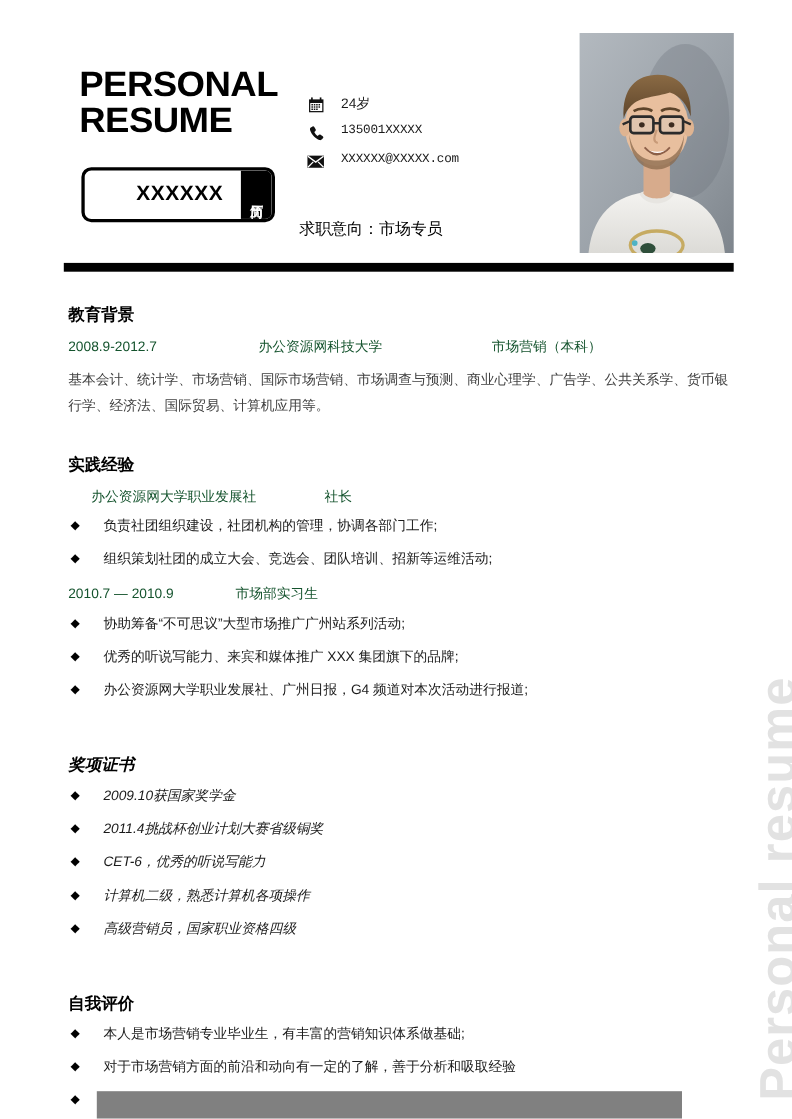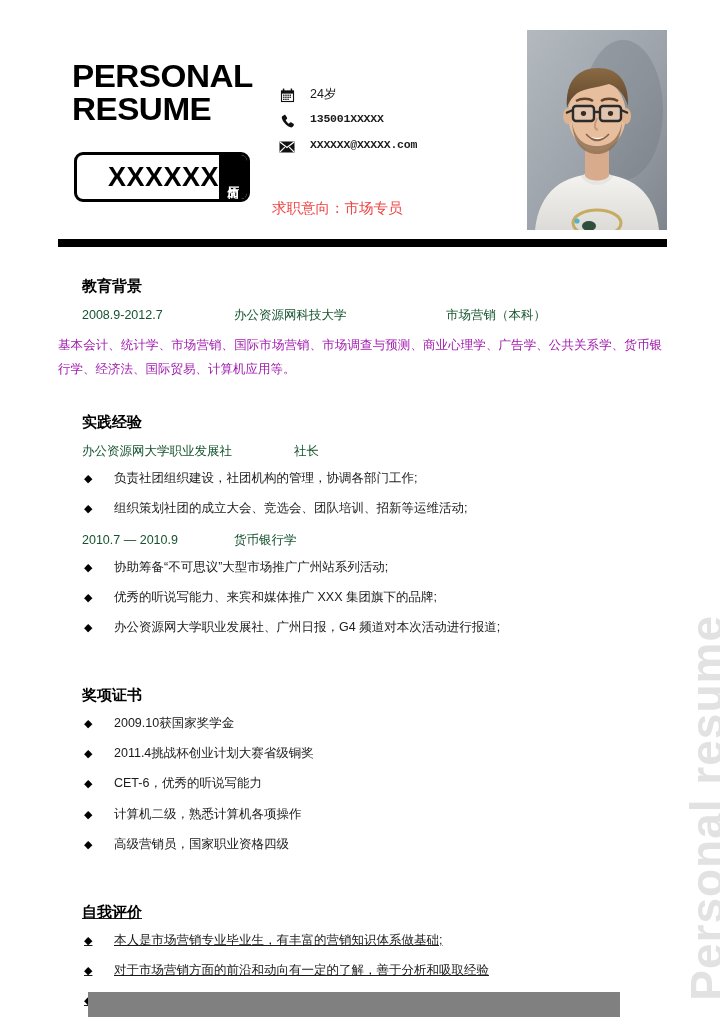--- a/index.html
+++ b/index.html
@@ -71,21 +71,21 @@
     box-sizing: border-box;
     display: flex;
     overflow: hidden;
     background: #fff;
   }
   .name-badge .nb-name {
     flex: 1;
     display: flex;
     align-items: center;
     justify-content: center;
-    font-size: 27px;
+    font-size: 19px;
     font-weight: bold;
     letter-spacing: 0.5px;
     color: #000;
     padding-left: 31px;
   }
   .name-badge .nb-tag {
     width: 28px;
     background: #000;
     color: #fff;
     display: flex;
@@ -123,28 +123,27 @@
   .contact-icon svg { display: block; }
   .contact-text {
     font-size: 12.5px;
     color: #1a1a1a;
     white-space: nowrap;
   }
   .contact-text.mono {
     font-family: "Liberation Mono", "DejaVu Sans Mono", monospace;
     font-size: 11.5px;
     letter-spacing: -0.2px;
-    font-weight: bold;
   }
   .objective {
     position: absolute;
     left: 272px;
     top: 199px;
     font-size: 14.5px;
-    color: #ef4444;
+    color: #000000;
     white-space: nowrap;
   }
 
   
   .photo {
     position: absolute;
     left: 527px;
     top: 30px;
     width: 140px;
     height: 200px;
@@ -164,53 +163,53 @@
   }
 
   
   .content {
     position: absolute;
     left: 0;
     top: 255px;
     width: 720px;
     z-index: 2;
   }
-  .section { margin-bottom: 0; padding-left: 20px; }
+  .section { margin-bottom: 0; }
   .section-title {
     font-size: 15px;
     font-weight: bold;
     color: #000;
     margin-left: 62px;
     margin-bottom: 9px;
   }
   .sec-gap-edu   { padding-top: 22px; }
   .sec-gap-exp   { padding-top: 31px; }
-  .sec-gap-award { padding-top: 37px; }
-  .sec-gap-self  { padding-top: 37px; text-decoration: underline; }
+  .sec-gap-award { padding-top: 37px; font-style: italic; }
+  .sec-gap-self  { padding-top: 37px; }
 
   
   .row3 {
     display: flex;
     margin-left: 62px;
     font-size: 12.5px;
     color: #14532d;
     margin-bottom: 8px;
     line-height: 1.6;
   }
   .row3 .c-date { width: 152px; flex: none; }
-  .row3 .c-org  { width: 212px; flex: none; }
+  .row3 .c-org  { width: 212px; flex: none; margin-left: 21px; }
   .row3 .c-role { flex: 1; }
 
   
   .para {
-    margin-left: 38px;
+    margin-left: 62px;
     margin-right: 58px;
     font-size: 12.5px;
     line-height: 1.95;
-    color: #a21caf;
+    color: #404040;
     text-align: justify;
   }
 
   
   .bullets { margin: 0; padding: 0; list-style: none; }
   .bullet {
     display: flex;
     margin-left: 64px;
     margin-right: 58px;
     font-size: 12.5px;
@@ -393,21 +392,21 @@
         <li class="bullet">
           <span class="dia">◆</span>
           <span class="btxt">组织策划社团的成立大会、竞选会、团队培训、招新等运维活动;</span>
         </li>
       </ul>
     </div>
 
     <div>
       <div class="row3">
         <div class="c-date">2010.7 — 2010.9</div>
-        <div class="c-role">货币银行学</div>
+        <div class="c-role">市场部实习生</div>
       </div>
       <ul class="bullets">
         <li class="bullet">
           <span class="dia">◆</span>
           <span class="btxt">协助筹备“不可思议”大型市场推广广州站系列活动;</span>
         </li>
         <li class="bullet">
           <span class="dia">◆</span>
           <span class="btxt">优秀的听说写能力、来宾和媒体推广 XXX 集团旗下的品牌;</span>
         </li>

